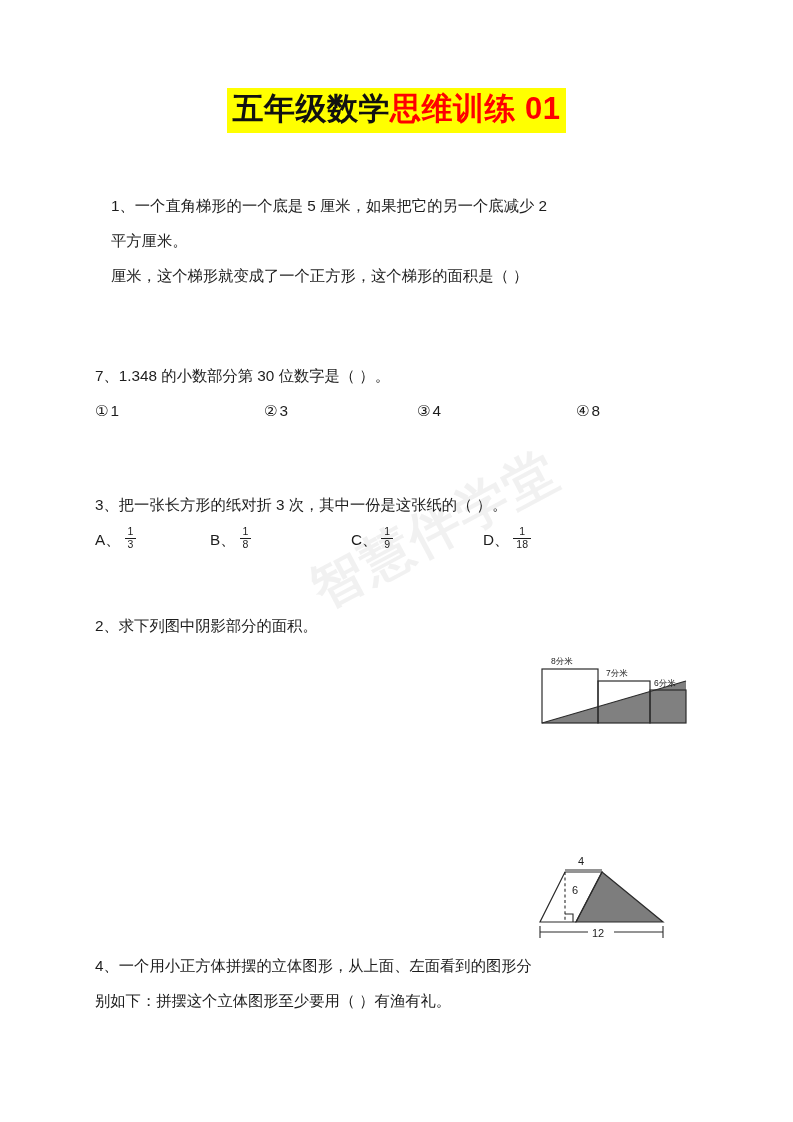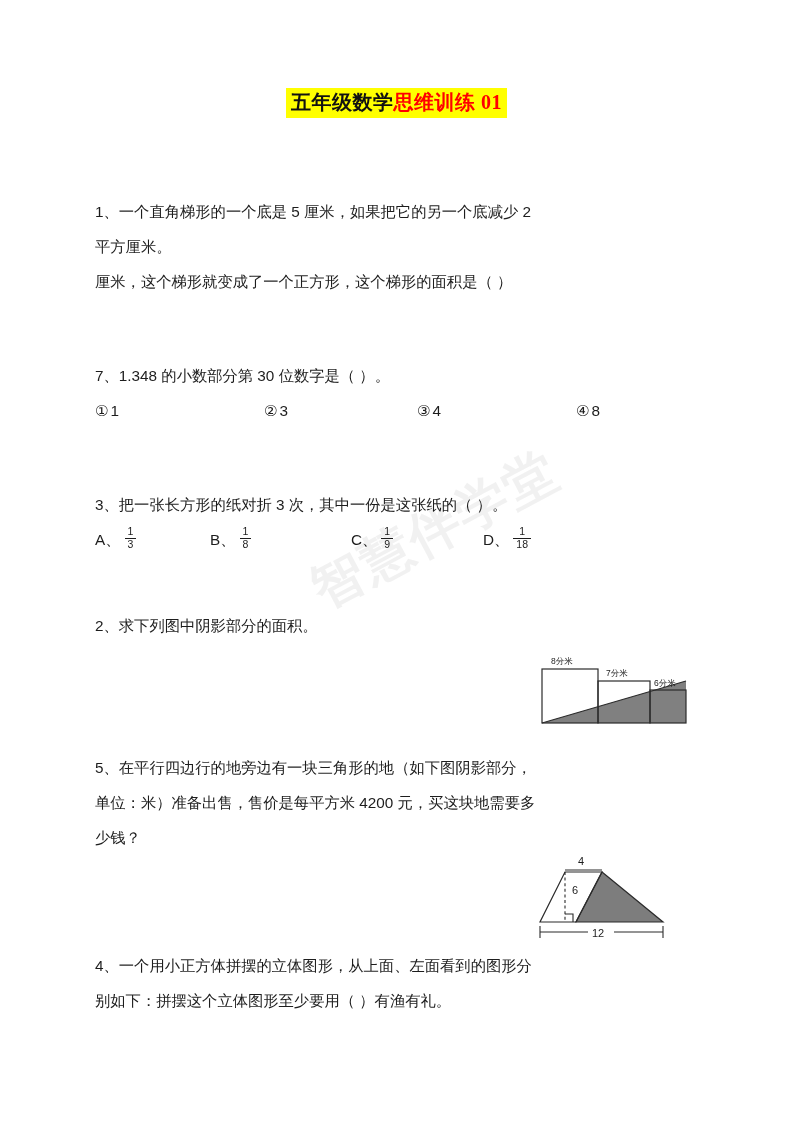--- a/index.html
+++ b/index.html
@@ -41,27 +41,26 @@
   .title-wrap {
     position: absolute;
     top: 88px;
     left: 0;
     width: 100%;
     text-align: center;
   }
   .title {
     display: inline-block;
     background: #FFFF00;
-    font-size: 20px;
+    font-size: 31px;
     font-weight: bold;
     line-height: 1.32;
     padding: 1px 5px 3px 5px;
     letter-spacing: 0.5px;
     white-space: nowrap;
-    font-family: Liberation Serif, serif;
   }
   .title .t-black { color: #111111; }
   .title .t-red   { color: #FF0000; }
 
   
   .q {
     position: absolute;
     left: 95px;
     width: 600px;
     font-size: 15.3px;
@@ -135,21 +134,21 @@
 <body>
 
 <div class="page">
 
   <div class="watermark">智慧伴学堂</div>
 
   <div class="title-wrap">
     <span class="title"><span class="t-black">五年级数学</span><span class="t-red">思维训练 01</span></span>
   </div>
 
-  <div class="q" style="top:194px;">
+  <div class="q" style="top:188px;margin-left:16px;">
     <p>1、一个直角梯形的一个底是 5 厘米，如果把它的另一个底减少 2</p>
     <p>平方厘米。</p>
     <p>厘米，这个梯形就变成了一个正方形，这个梯形的面积是（      ）</p>
   </div>
 
   <div class="q" style="top:358px;">
     <p>7、1.348 的小数部分第 30 位数字是（      ）。</p>
     <div class="opts">
       <span class="opt" style="left:0px;">
           <span class="circled">①</span>
@@ -218,25 +217,20 @@
       <rect x="126" y="45" width="36" height="33" fill="none" stroke="#2b2b2b" stroke-width="1.2"></rect>
 
       <line x1="18" y1="78" x2="162" y2="36" stroke="#2b2b2b" stroke-width="1.2"></line>
 
       <text x="27" y="19" font-family="Liberation Sans, sans-serif" font-size="8.5" fill="#1d1d1d">8分米</text>
       <text x="82" y="31" font-family="Liberation Sans, sans-serif" font-size="8.5" fill="#1d1d1d">7分米</text>
       <text x="130" y="41" font-family="Liberation Sans, sans-serif" font-size="8.5" fill="#1d1d1d">6分米</text>
     </svg>
   </div>
 
-  <div class="q" style="top:750px;">
-    <p>5、在平行四边行的地旁边有一块三角形的地（如下图阴影部分，</p>
-    <p>单位：米）准备出售，售价是每平方米 4200 元，买这块地需要多</p>
-    <p>少钱？</p>
-  </div>
 
   <div class="fig" style="left:528px; top:850px;">
     <svg width="165" height="96" viewBox="0 0 165 96" xmlns="http://www.w3.org/2000/svg">
 
       <polygon points="74,22 135,72 48,72" fill="#7d7d7d"></polygon>
 
       <polygon points="37,22 74,22 48,72 12,72" fill="#ffffff" stroke="#2b2b2b" stroke-width="1.2"></polygon>
 
       <polygon points="74,22 135,72 48,72" fill="none" stroke="#2b2b2b" stroke-width="1.2"></polygon>
 

